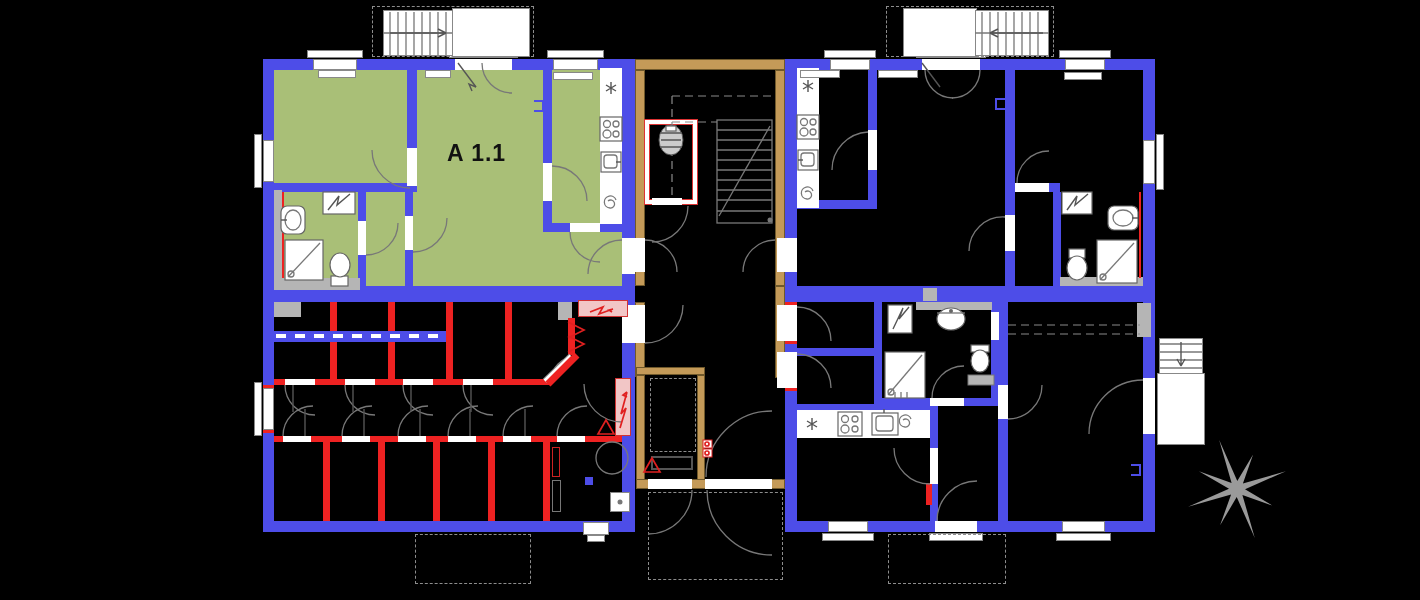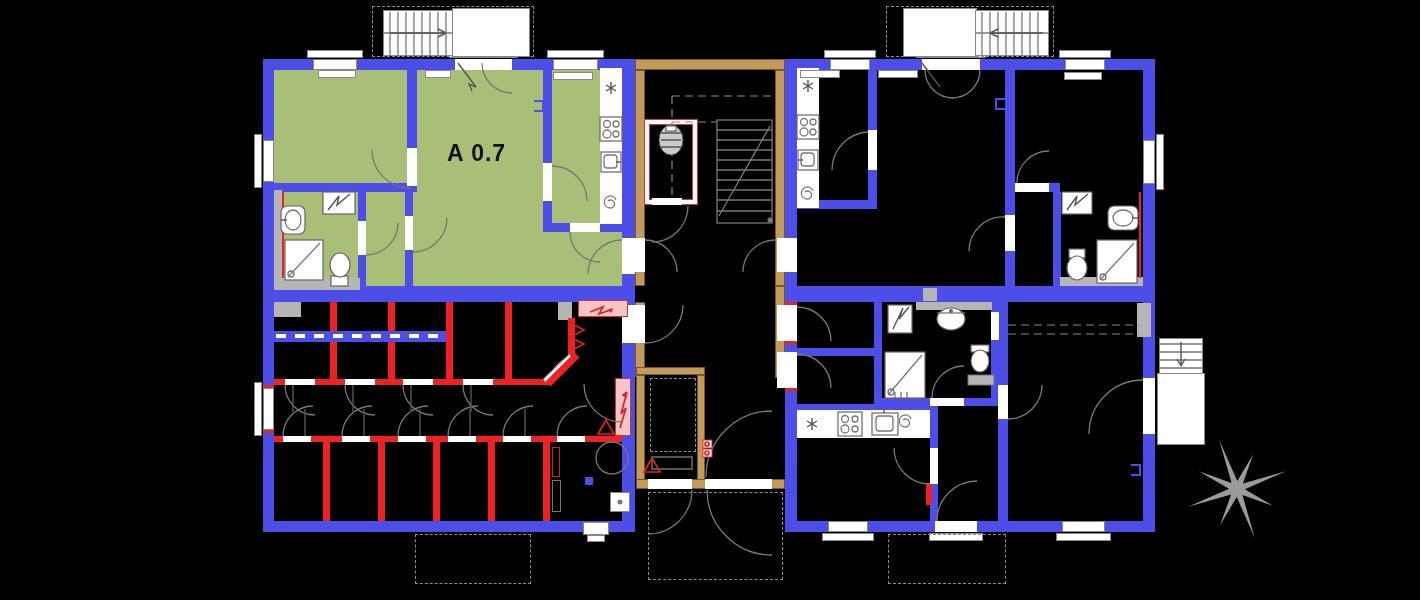--- a/index.html
+++ b/index.html
@@ -68,21 +68,21 @@
   <div class="abs op" style="left:407px;top:148px;width:10px;height:38px;"></div>
   <div class="abs op" style="left:543px;top:163px;width:9px;height:38px;"></div>
   <div class="abs op" style="left:570px;top:223px;width:30px;height:9px;"></div>
   <div class="abs op" style="left:358px;top:221px;width:8px;height:34px;"></div>
   <div class="abs op" style="left:405px;top:216px;width:8px;height:34px;"></div>
   <div class="abs op" style="left:622px;top:238px;width:13px;height:36px;"></div>
   <div class="abs op" style="left:622px;top:305px;width:13px;height:38px;"></div>
   <div class="abs wh" style="left:583px;top:522px;width:26px;height:13px;"></div>
   <div class="abs wh" style="left:587px;top:535px;width:18px;height:7px;"></div>
 
-  <div id="label-a11" class="abs" style="left:447px;top:140px;width:100px;height:30px;">A 0.7</div>
+  <div id="label-a11" class="abs" style="left:447px;top:140px;width:100px;height:30px;">A 1.1</div>
 
   <div class="abs gw" style="left:274px;top:302px;width:27px;height:15px;"></div>
   <div class="abs gw" style="left:558px;top:302px;width:14px;height:18px;"></div>
   <div class="abs rw" style="left:330px;top:302px;width:7px;height:77px;"></div>
   <div class="abs rw" style="left:388px;top:302px;width:7px;height:77px;"></div>
   <div class="abs rw" style="left:446px;top:302px;width:7px;height:77px;"></div>
   <div class="abs rw" style="left:505px;top:302px;width:7px;height:77px;"></div>
   <div class="abs w" style="left:274px;top:331px;width:172px;height:11px;"></div>
   <div class="abs" style="left:276px;top:334px;width:168px;height:4px;background:repeating-linear-gradient(90deg,#fff 0 10px,transparent 10px 19px);"></div>
   <div class="abs rw" style="left:274px;top:379px;width:278px;height:6px;"></div>

